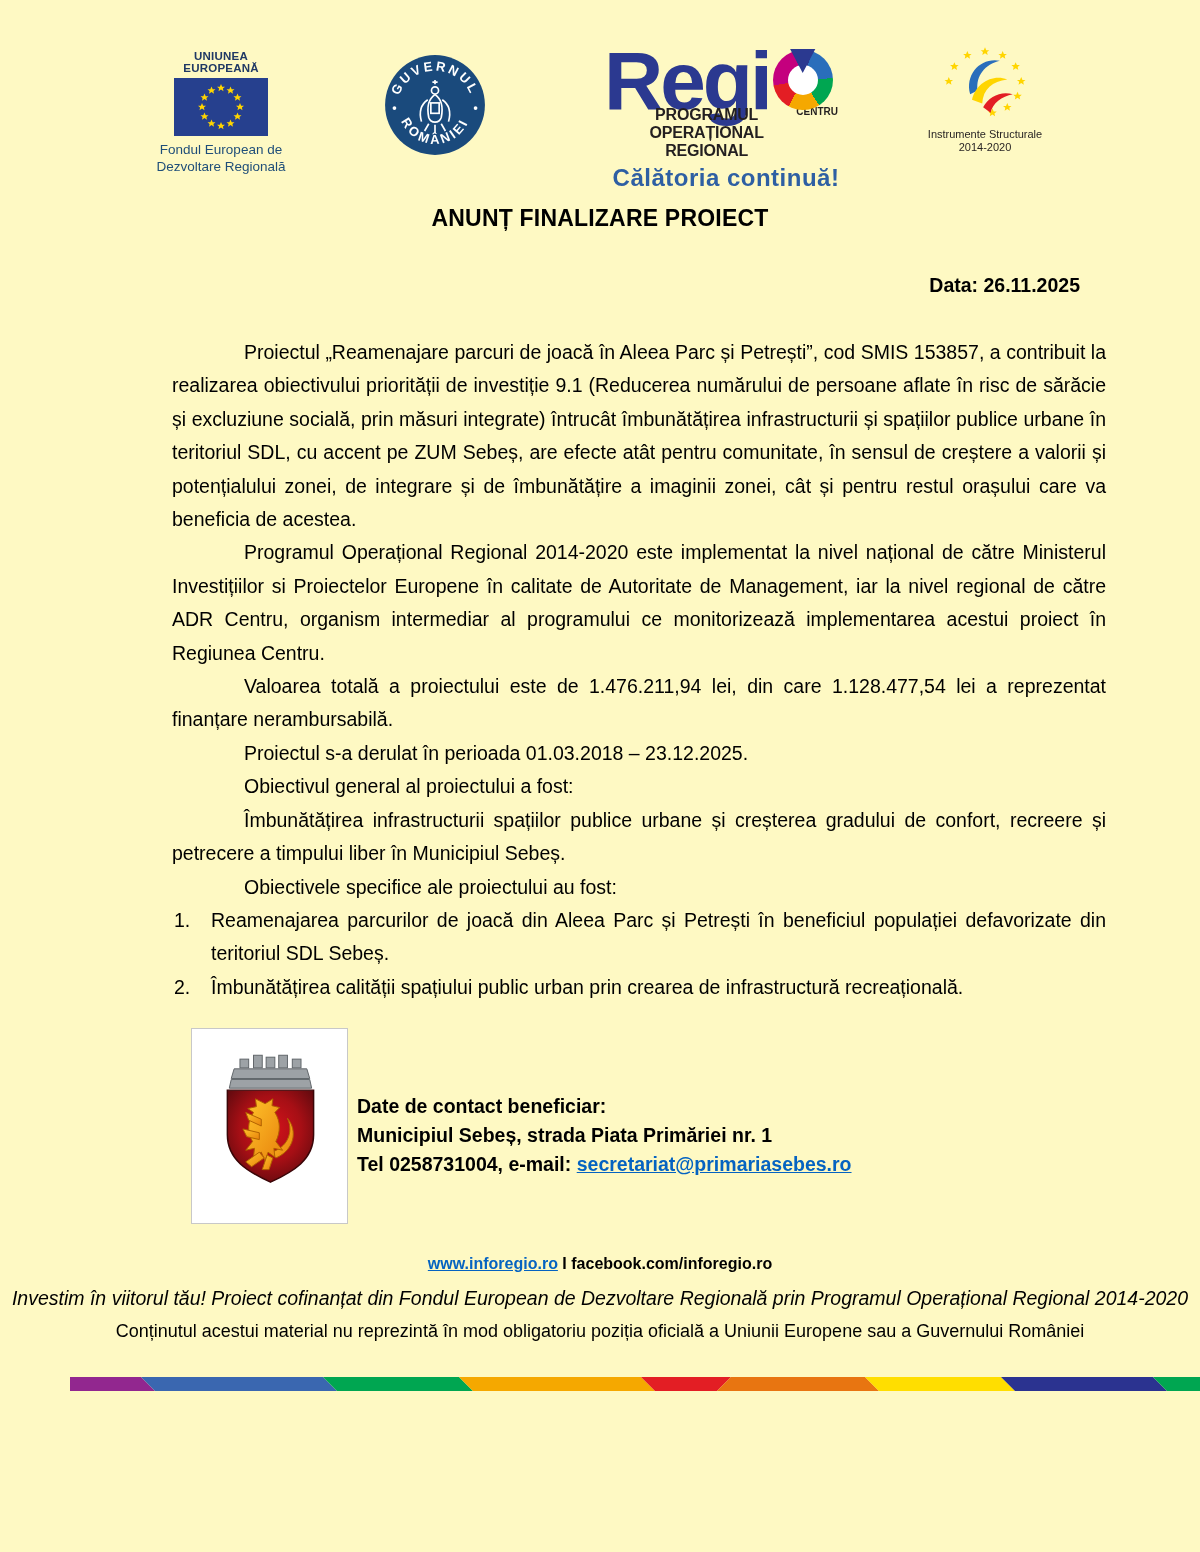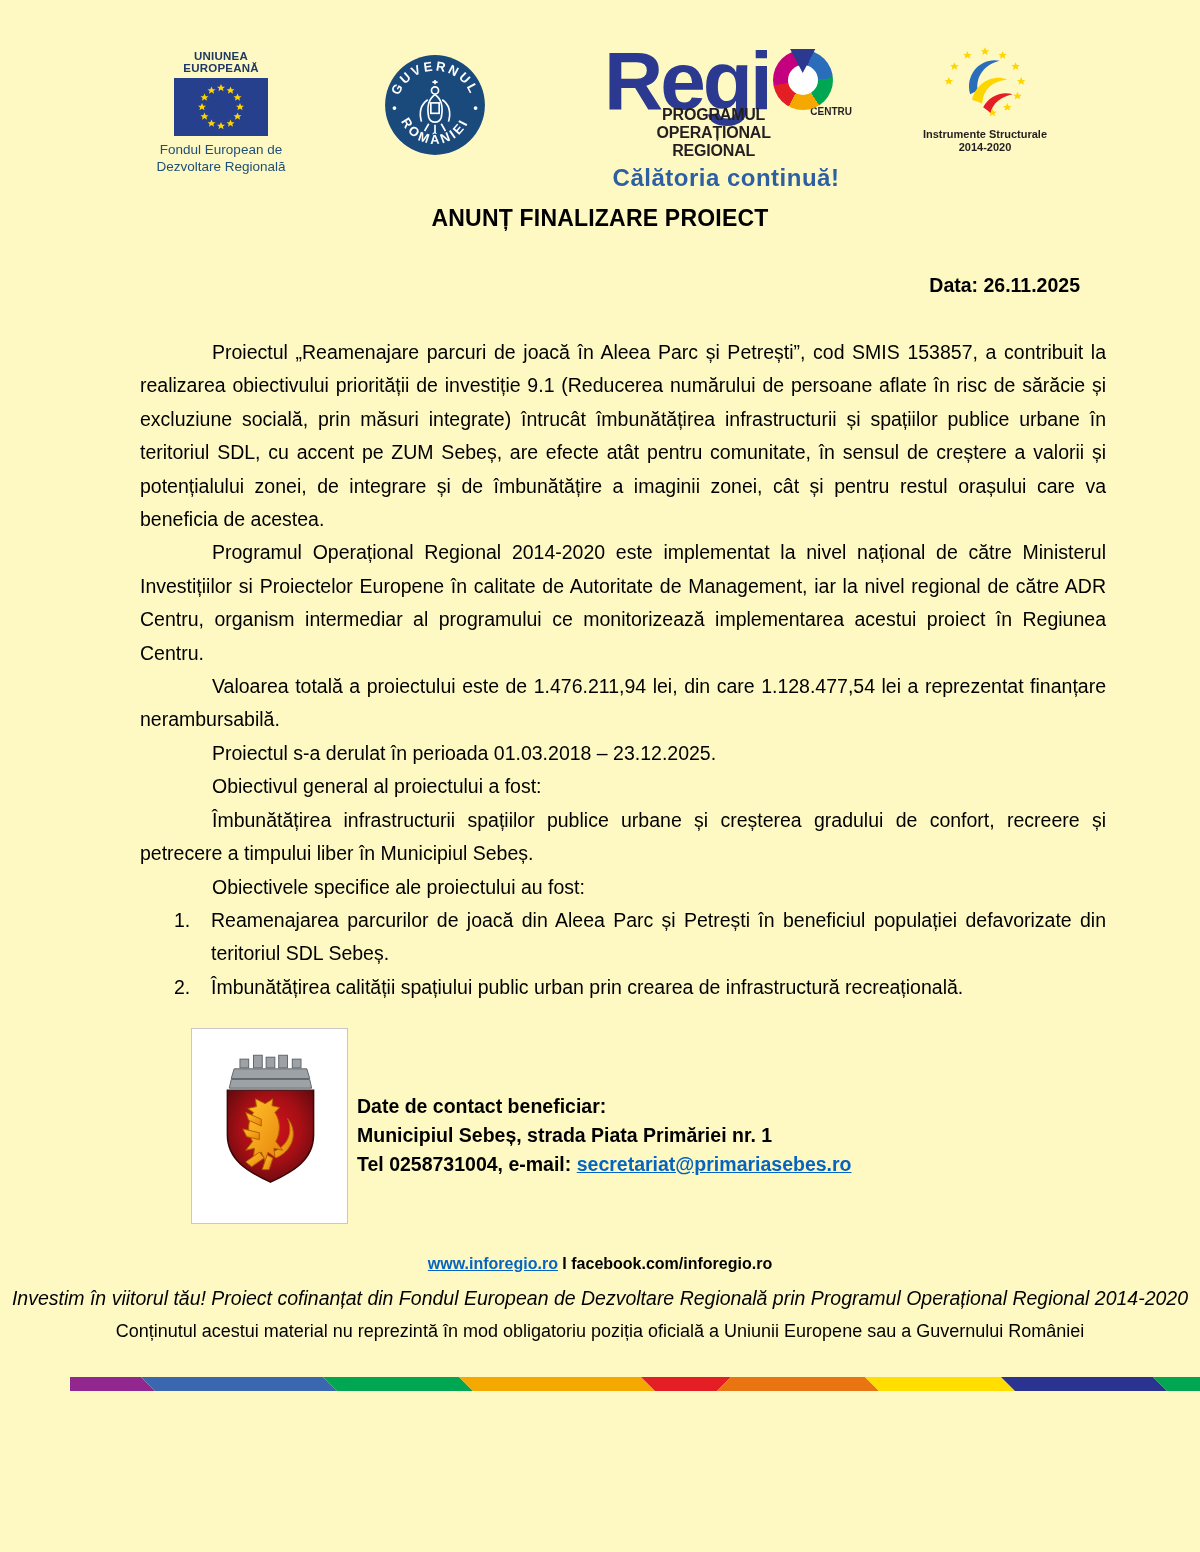--- a/index.html
+++ b/index.html
@@ -23,35 +23,35 @@
   .regio-o { position:relative; width:60px; height:60px; margin-top:6px; margin-left:3px; }
   .regio-o .ring { position:absolute; inset:0; border-radius:50%;
     background:conic-gradient(#2B3990 0 5%, #2A6EBB 5% 24%, #00A651 24% 41%,
       #F5A800 41% 58%, #E31E24 58% 72%, #C4007E 72% 95%, #2B3990 95% 100%); }
   .regio-o .hole { position:absolute; left:50%; top:50%; width:30px; height:30px; transform:translate(-50%,-50%);
     background:#fff; border-radius:50%; }
   .regio-o .wedge { position:absolute; left:50%; top:-1px; transform:translateX(-50%); width:30px; height:24px;
     background:#2B3990; clip-path:polygon(8% 0, 92% 0, 50% 100%); border-left:2px solid #fff; border-right:2px solid #fff; }
   .regio-sub { display:flex; justify-content:space-between; margin-top:-12px; padding:0 2px; }
   .regio-sub .left { font-size:16px; font-weight:700; color:#231F20; letter-spacing:-.2px;padding-left:17px; }
-  .regio-sub .right { font-size:10px; font-weight:700; color:#231F20; }
+  .regio-sub .right { font-size:10px; font-weight:700; color:#231F20; margin-right:14px; }
   .regio-tagline { font-size:24px; font-weight:600; color:#2E5FA3; margin-top:4px; text-align:center; letter-spacing:.5px; }
 
   .instr-block { left:920px; top:46px; width:130px; }
   .instr-svg { width:118px; height:78px; display:block; margin:0 auto; }
-  .instr-text { font-size:11px; font-weight:700; color:#231F20; line-height:13px; margin-top:4px; }
+  .instr-text { font-size:11px; font-weight:400; color:#231F20; line-height:13px; margin-top:4px; }
 
   
   .doc-title { position:absolute; top:205px; left:0; width:100%; text-align:center;
     font-size:23px; font-weight:700; color:#000; letter-spacing:.2px; }
   .doc-date { position:absolute; top:274px; right:120px; font-size:19.5px; font-weight:700; color:#000; }
 
   
   .body-copy { position:absolute; top:336px; left:140px; width:966px; font-size:19.5px; line-height:33.4px; color:#000; }
-  .body-copy p { text-align:justify; text-indent:72px; }
+  .body-copy p { text-align:justify; text-indent:72px;margin-left:32px; }
   .obj { display:flex; }
   .obj .num { width:36px; padding-left:35px; box-sizing:content-box; flex:0 0 auto; width:36px; }
   .obj .num { padding-left:34px; width:37px; }
   .obj .txt { flex:1; text-align:justify; }
 
   
   .contact { position:absolute; top:1028px; left:191px; display:flex; align-items:center; }
   .arms-box { width:157px; height:196px; border:1px solid #C8C8C8; background:#fff;
     display:flex; align-items:center; justify-content:center; }
   .arms-svg { width:126px; height:168px; }

